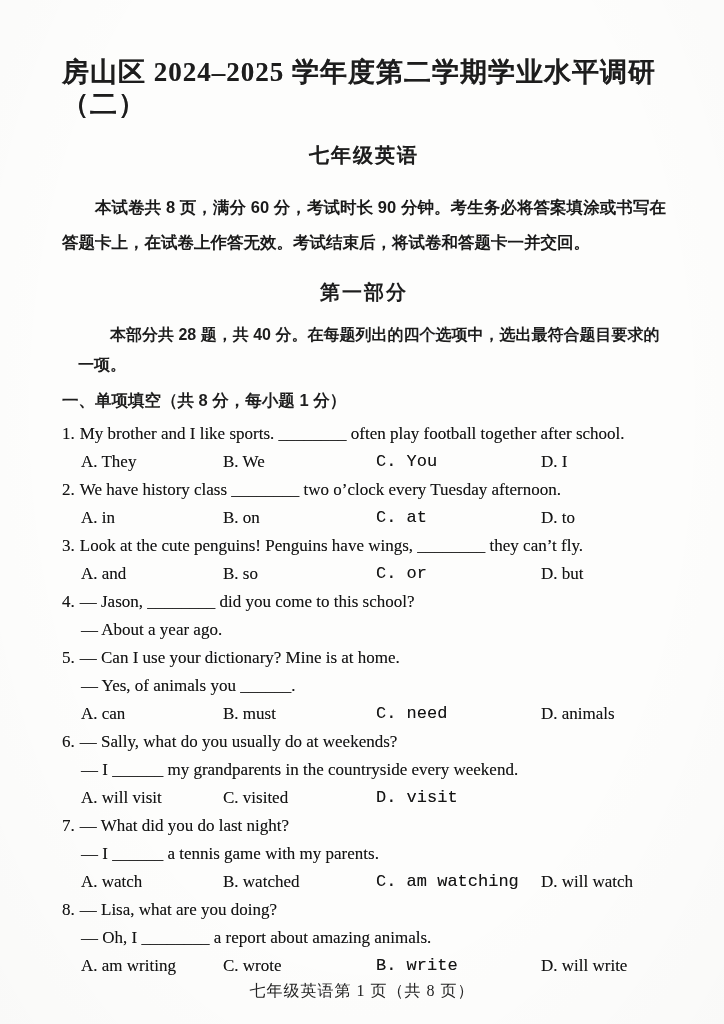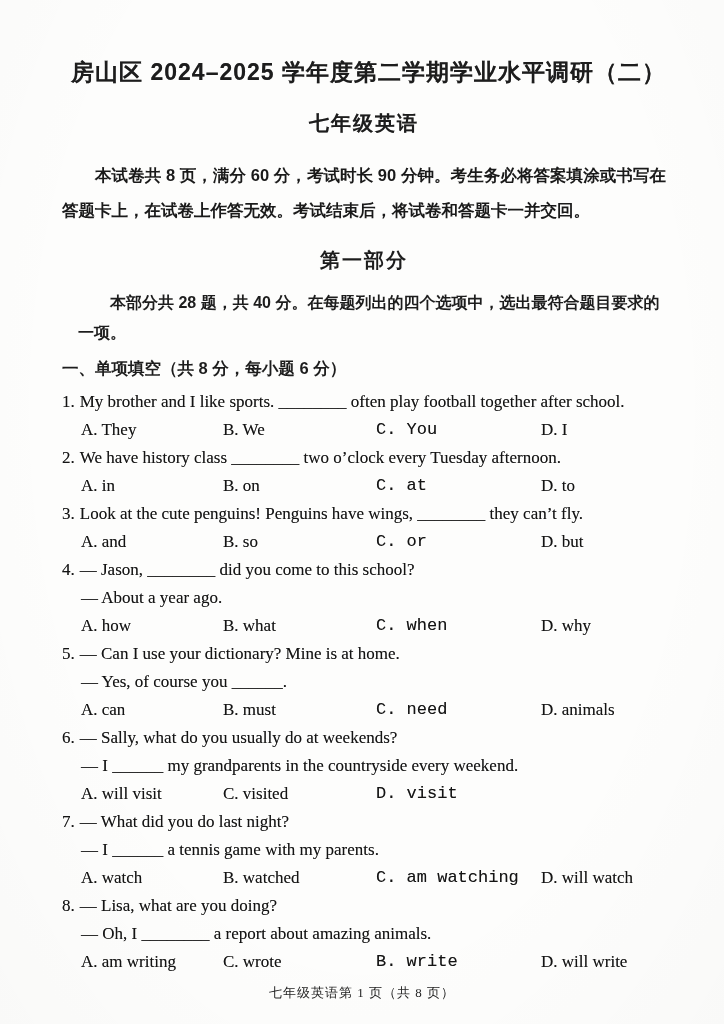--- a/index.html
+++ b/index.html
@@ -13,24 +13,24 @@
   .page {
     box-sizing:border-box;
     width:724px; height:1024px;
     padding:56px 58px 0 62px;
     position:relative;
     background:
       radial-gradient(ellipse at 50% 40%, rgba(255,255,255,0) 60%, rgba(0,0,0,0.015) 100%),
       #fdfdfc;
   }
   .doc-title {
-    text-align:right;
-    font-family:Liberation Sans, sans-serif;
+    text-align:left;
+    font-family:Liberation Serif, serif;
     font-weight:bold;
-    font-size:23px;
+    font-size:27px;
     letter-spacing:1px;
     margin:0 0 20px 0;
     line-height:32px;
     text-shadow:0 0 .4px rgba(0,0,0,.45);
   }
   .doc-subtitle {
     text-align:center;
     font-family:"Liberation Serif", serif;
     font-weight:bold;
     font-size:20px;
@@ -87,35 +87,35 @@
   .options-row .option:nth-child(1) { width:142px; flex:0 0 auto; }
   .options-row .option:nth-child(2) { width:153px; flex:0 0 auto; }
   .options-row .option:nth-child(3) { width:165px; flex:0 0 auto;font-family:Liberation Mono, monospace; }
   .options-row .option:nth-child(4) { flex:1; }
   .footer {
     position:absolute;
     left:0; right:0;
     bottom:22px;
     text-align:center;
     font-family:"Liberation Serif", serif;
-    font-size:13px;
+    font-size:16px;
     letter-spacing:1px;
     color:#242424;
   }
 </style>
 </head>
 <body>
 
 <div class="page">
   <h1 class="doc-title">房山区 2024–2025 学年度第二学期学业水平调研（二）</h1>
   <h2 class="doc-subtitle">七年级英语</h2>
   <p class="intro">本试卷共 8 页，满分 60 分，考试时长 90 分钟。考生务必将答案填涂或书写在答题卡上，在试卷上作答无效。考试结束后，将试卷和答题卡一并交回。</p>
   <div class="part-heading">第一部分</div>
   <p class="part-instruction">本部分共 28 题，共 40 分。在每题列出的四个选项中，选出最符合题目要求的一项。</p>
-  <div class="section-heading">一、单项填空（共 8 分，每小题 6 分）</div>
+  <div class="section-heading">一、单项填空（共 8 分，每小题 1 分）</div>
   <div class="questions">
       <div class="question-block">
         <div class="q-line first"><span class="q-num">1.</span><span class="q-text">My brother and I like sports. ________ often play football together after school.</span></div>
         <div class="options-row">
           <span class="option">A. They</span>
           <span class="option">B. We</span>
           <span class="option">C. You</span>
           <span class="option">D. I</span>
         </div>
       </div>
@@ -133,30 +133,24 @@
         <div class="options-row">
           <span class="option">A. and</span>
           <span class="option">B. so</span>
           <span class="option">C. or</span>
           <span class="option">D. but</span>
         </div>
       </div>
       <div class="question-block">
         <div class="q-line first"><span class="q-num">4.</span><span class="q-text">— Jason, ________ did you come to this school?</span></div>
         <div class="q-line cont"><span class="q-text">— About a year ago.</span></div>
-        <div class="options-row">
-          <span class="option">A. how</span>
-          <span class="option">B. what</span>
-          <span class="option">C. when</span>
-          <span class="option">D. why</span>
-        </div>
       </div>
       <div class="question-block">
         <div class="q-line first"><span class="q-num">5.</span><span class="q-text">— Can I use your dictionary? Mine is at home.</span></div>
-        <div class="q-line cont"><span class="q-text">— Yes, of course you ______.</span></div>
+        <div class="q-line cont"><span class="q-text">— Yes, of animals you ______.</span></div>
         <div class="options-row">
           <span class="option">A. can</span>
           <span class="option">B. must</span>
           <span class="option">C. need</span>
           <span class="option">D. animals</span>
         </div>
       </div>
       <div class="question-block">
         <div class="q-line first"><span class="q-num">6.</span><span class="q-text">— Sally, what do you usually do at weekends?</span></div>
         <div class="q-line cont"><span class="q-text">— I ______ my grandparents in the countryside every weekend.</span></div>

